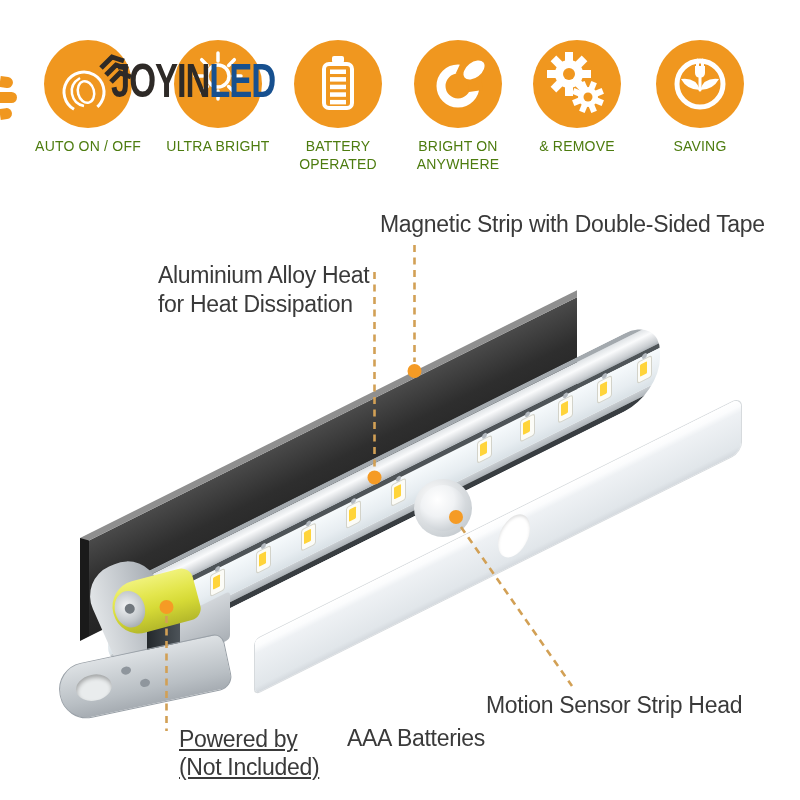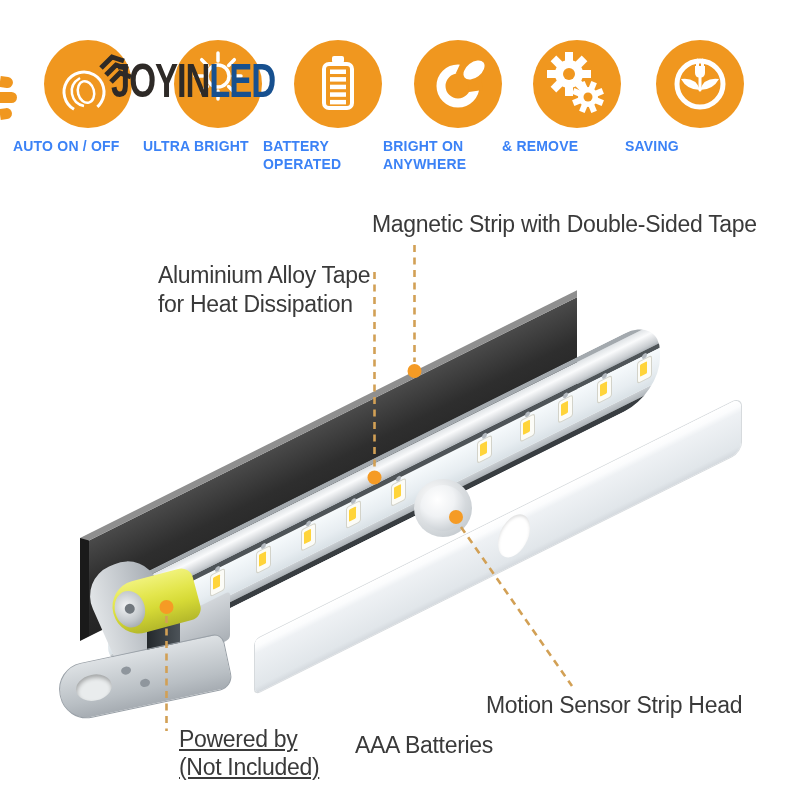--- a/index.html
+++ b/index.html
@@ -61,32 +61,32 @@
                background:radial-gradient(circle at 42% 40%,#f2f4f5 0%,#c3c8cc 55%,#8f969c 100%);}
   .battery-tip::after{content:'';position:absolute;left:10px;top:13px;width:10px;height:10px;
                       border-radius:50%;background:#70777d;}
 
   
   .callout-svg{position:absolute;left:0;top:0;z-index:8;}
   .leader{stroke:#D2A055;stroke-width:2.6;stroke-dasharray:7 5.5;fill:none;}
   .mdot{fill:#F59B25;}
   .callout{position:absolute;z-index:9;font-size:23px;color:#3A3A3A;letter-spacing:-0.3px;
            white-space:nowrap;font-weight:500;}
-  #magnet{left:372px;top:211px;text-align:right;}
+  #magnet{left:380px;top:211px;text-align:right;}
   #alloy{left:158px;top:261px;line-height:29px;}
   #motion{left:486px;top:692px;}
   #powered{left:179px;top:725px;line-height:28px;text-decoration:underline;}
-  #batteries{left:355px;top:725px;margin-top:7px;}
+  #batteries{left:347px;top:725px;}
 
   
   .circle{position:absolute;top:40px;width:88px;height:88px;border-radius:50%;
           background:#F0971F;z-index:10;}
   .c1{left:44px;} .c2{left:174px;} .c3{left:294px;} .c4{left:414px;} .c5{left:533px;} .c6{left:656px;}
-  .flabel{position:absolute;top:137px;width:150px;z-index:10;
-          font-size:14px;font-weight:700;color:#3b82f6;line-height:18px;letter-spacing:.2px;}
+  .flabel{position:absolute;top:137px;width:150px;text-align:center;z-index:10;
+          font-size:14px;font-weight:400;color:#4d7c0f;line-height:18px;letter-spacing:.2px;}
   .l1{left:13px;} .l2{left:143px;} .l3{left:263px;} .l4{left:383px;} .l5{left:502px;} .l6{left:625px;}
   .logo{position:absolute;left:111px;top:57px;z-index:11;font-size:48px;font-weight:700;
         letter-spacing:-1.5px;line-height:1;transform:scaleX(.72);transform-origin:0 0;
         color:#2E2A27;white-space:nowrap;}
   .logo .blue{color:#17508F;}
   .logo-frag{position:absolute;left:0;top:76px;width:20px;height:48px;z-index:10;}
   .logo-frag div{position:absolute;left:0;height:11px;background:#F0971F;border-radius:0 6px 6px 0;}
   .fb1{top:0;width:13px;transform:rotate(8deg);transform-origin:0 50%;}
   .fb2{top:16px;width:17px;}
   .fb3{top:33px;width:12px;transform:rotate(-8deg);transform-origin:0 50%;}
@@ -142,21 +142,21 @@
     <line class="leader" x1="461" y1="527" x2="572" y2="686"></line>
     <line class="leader" x1="166.5" y1="616" x2="166.5" y2="731"></line>
     <circle class="mdot" cx="414.5" cy="371" r="7"></circle>
     <circle class="mdot" cx="374.5" cy="477.5" r="7"></circle>
     <circle class="mdot" cx="456" cy="517" r="7"></circle>
     <circle class="mdot" cx="166.5" cy="607" r="7"></circle>
   </svg>
 
   <div class="callout" id="magnet">Magnetic Strip with Double-Sided Tape</div>
   <div class="callout" id="alloy">
-    <div>Aluminium Alloy Tape</div>
+    <div>Aluminium Alloy Heat</div>
     <div>for Heat Dissipation</div>
   </div>
   <div class="callout" id="motion">Motion Sensor Strip Head</div>
   <div class="callout" id="powered">
     <div>Powered by</div>
     <div>(Not Included)</div>
   </div>
   <div class="callout" id="batteries">AAA Batteries</div>
 
   <div class="logo-frag">

